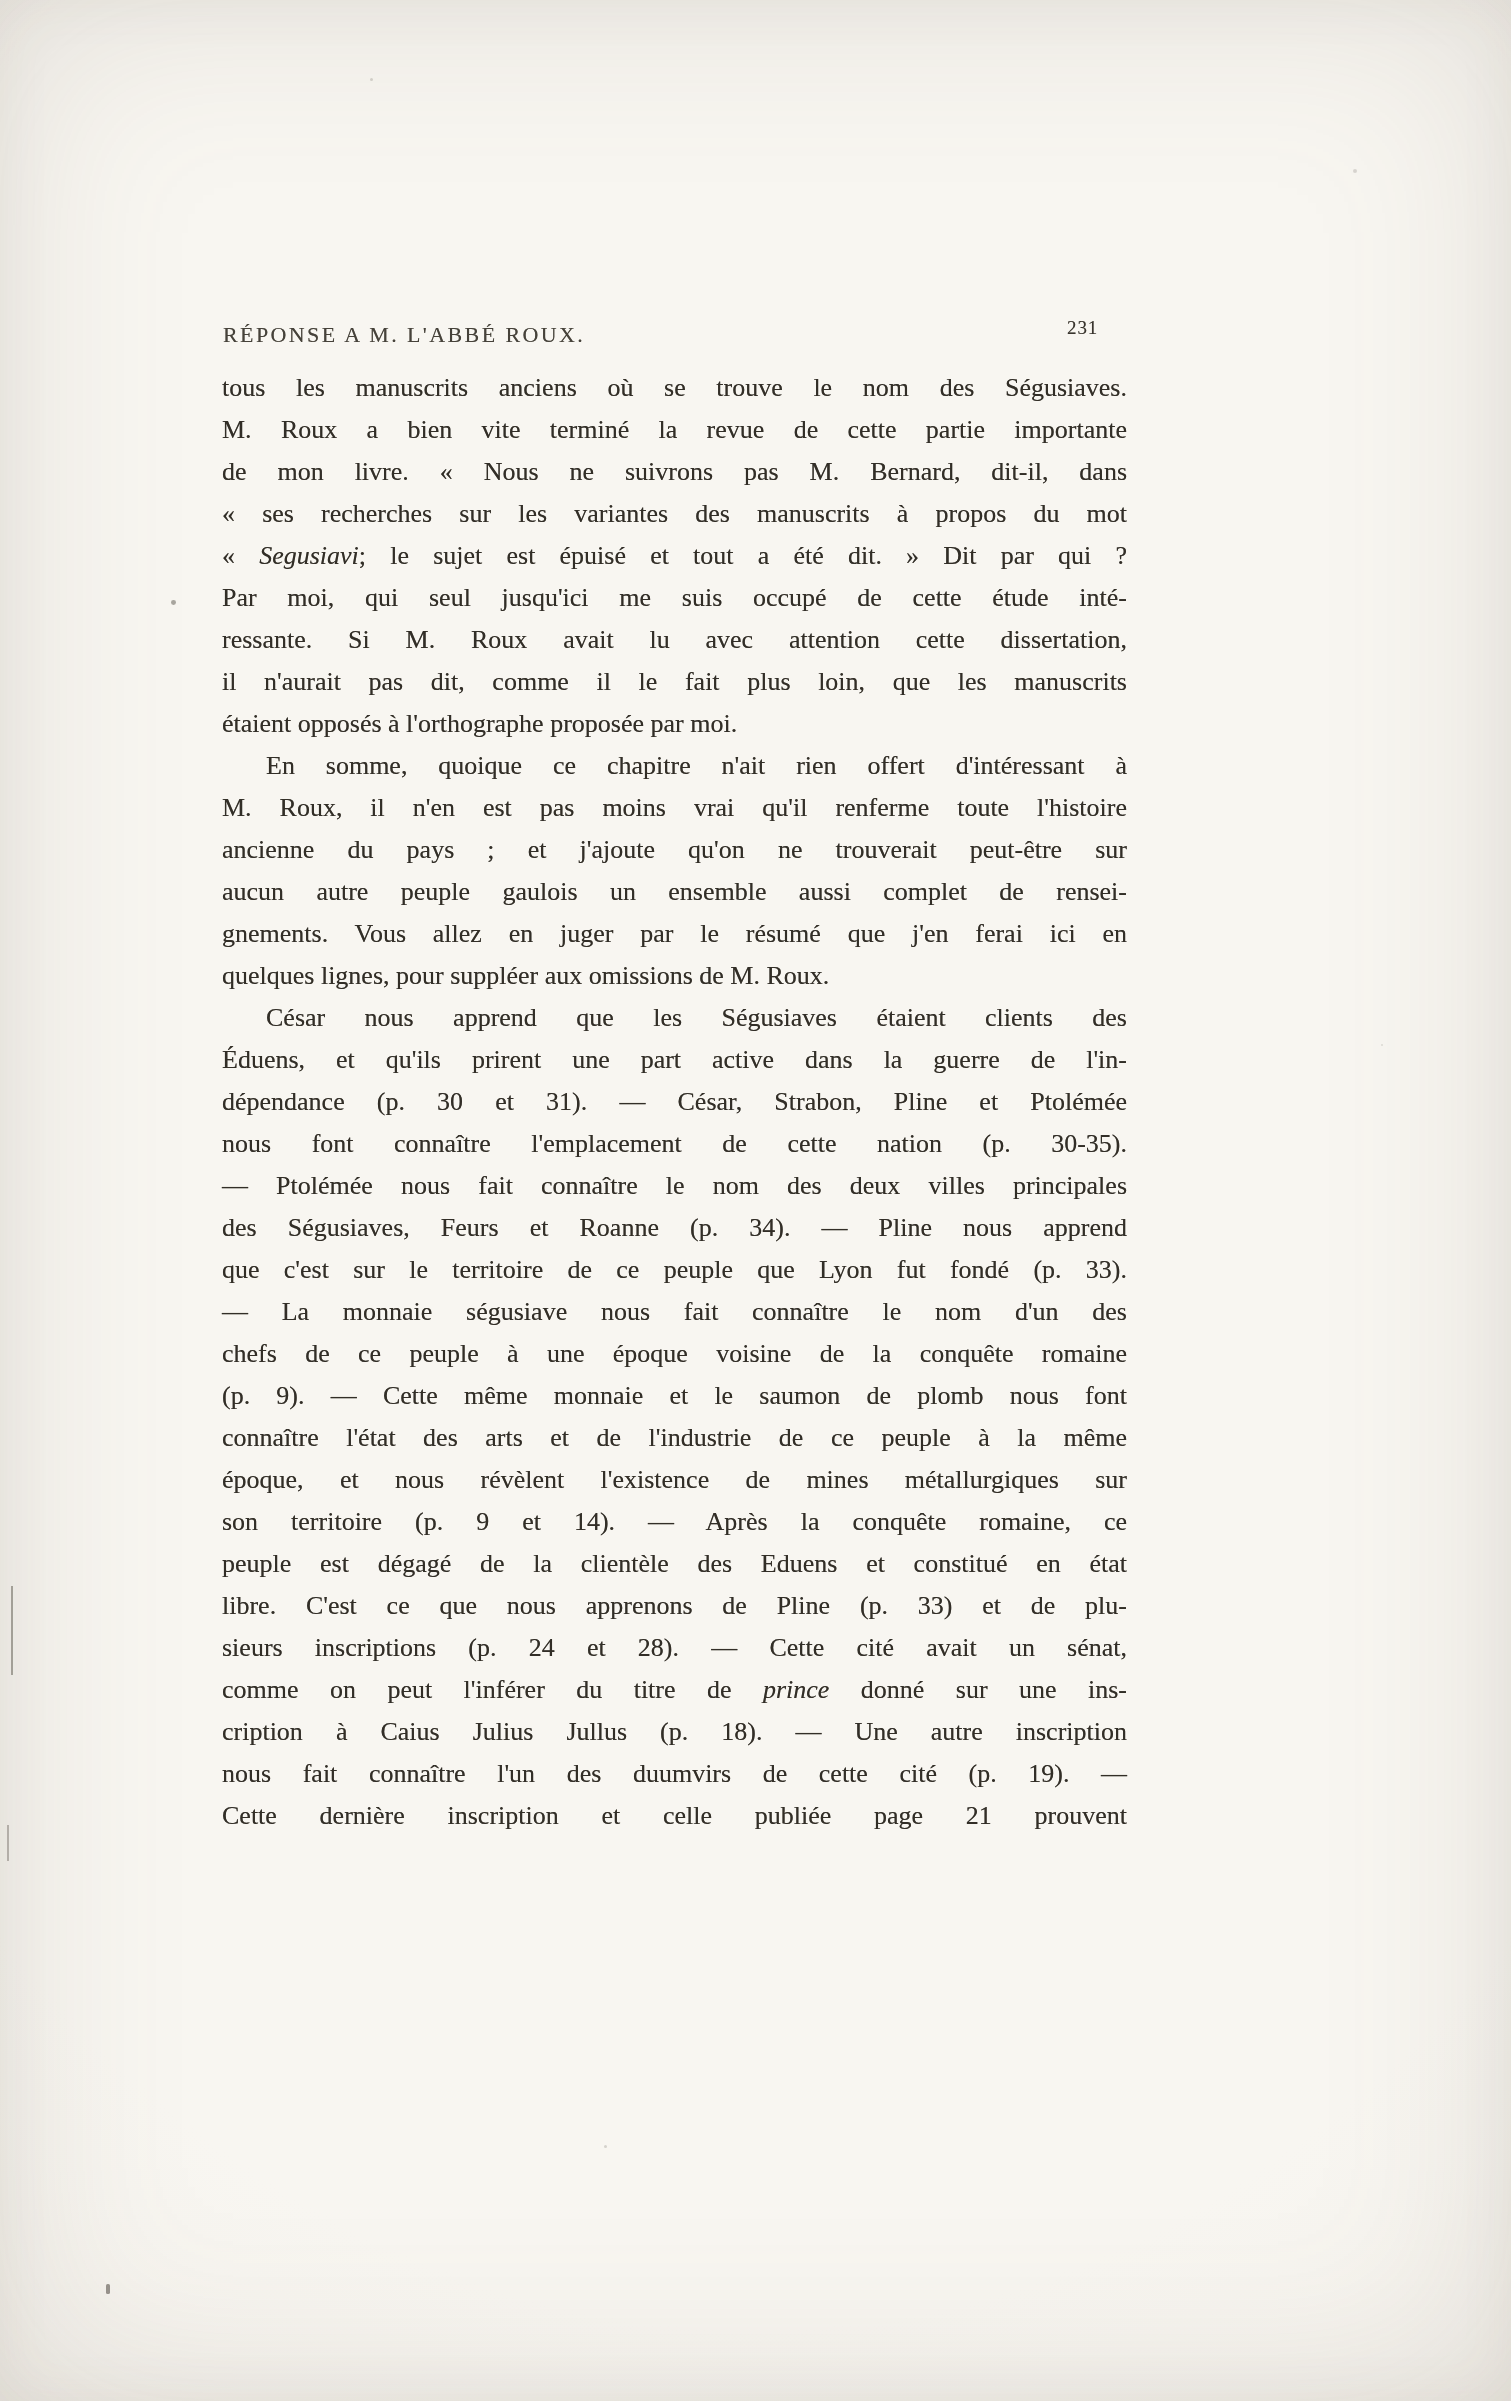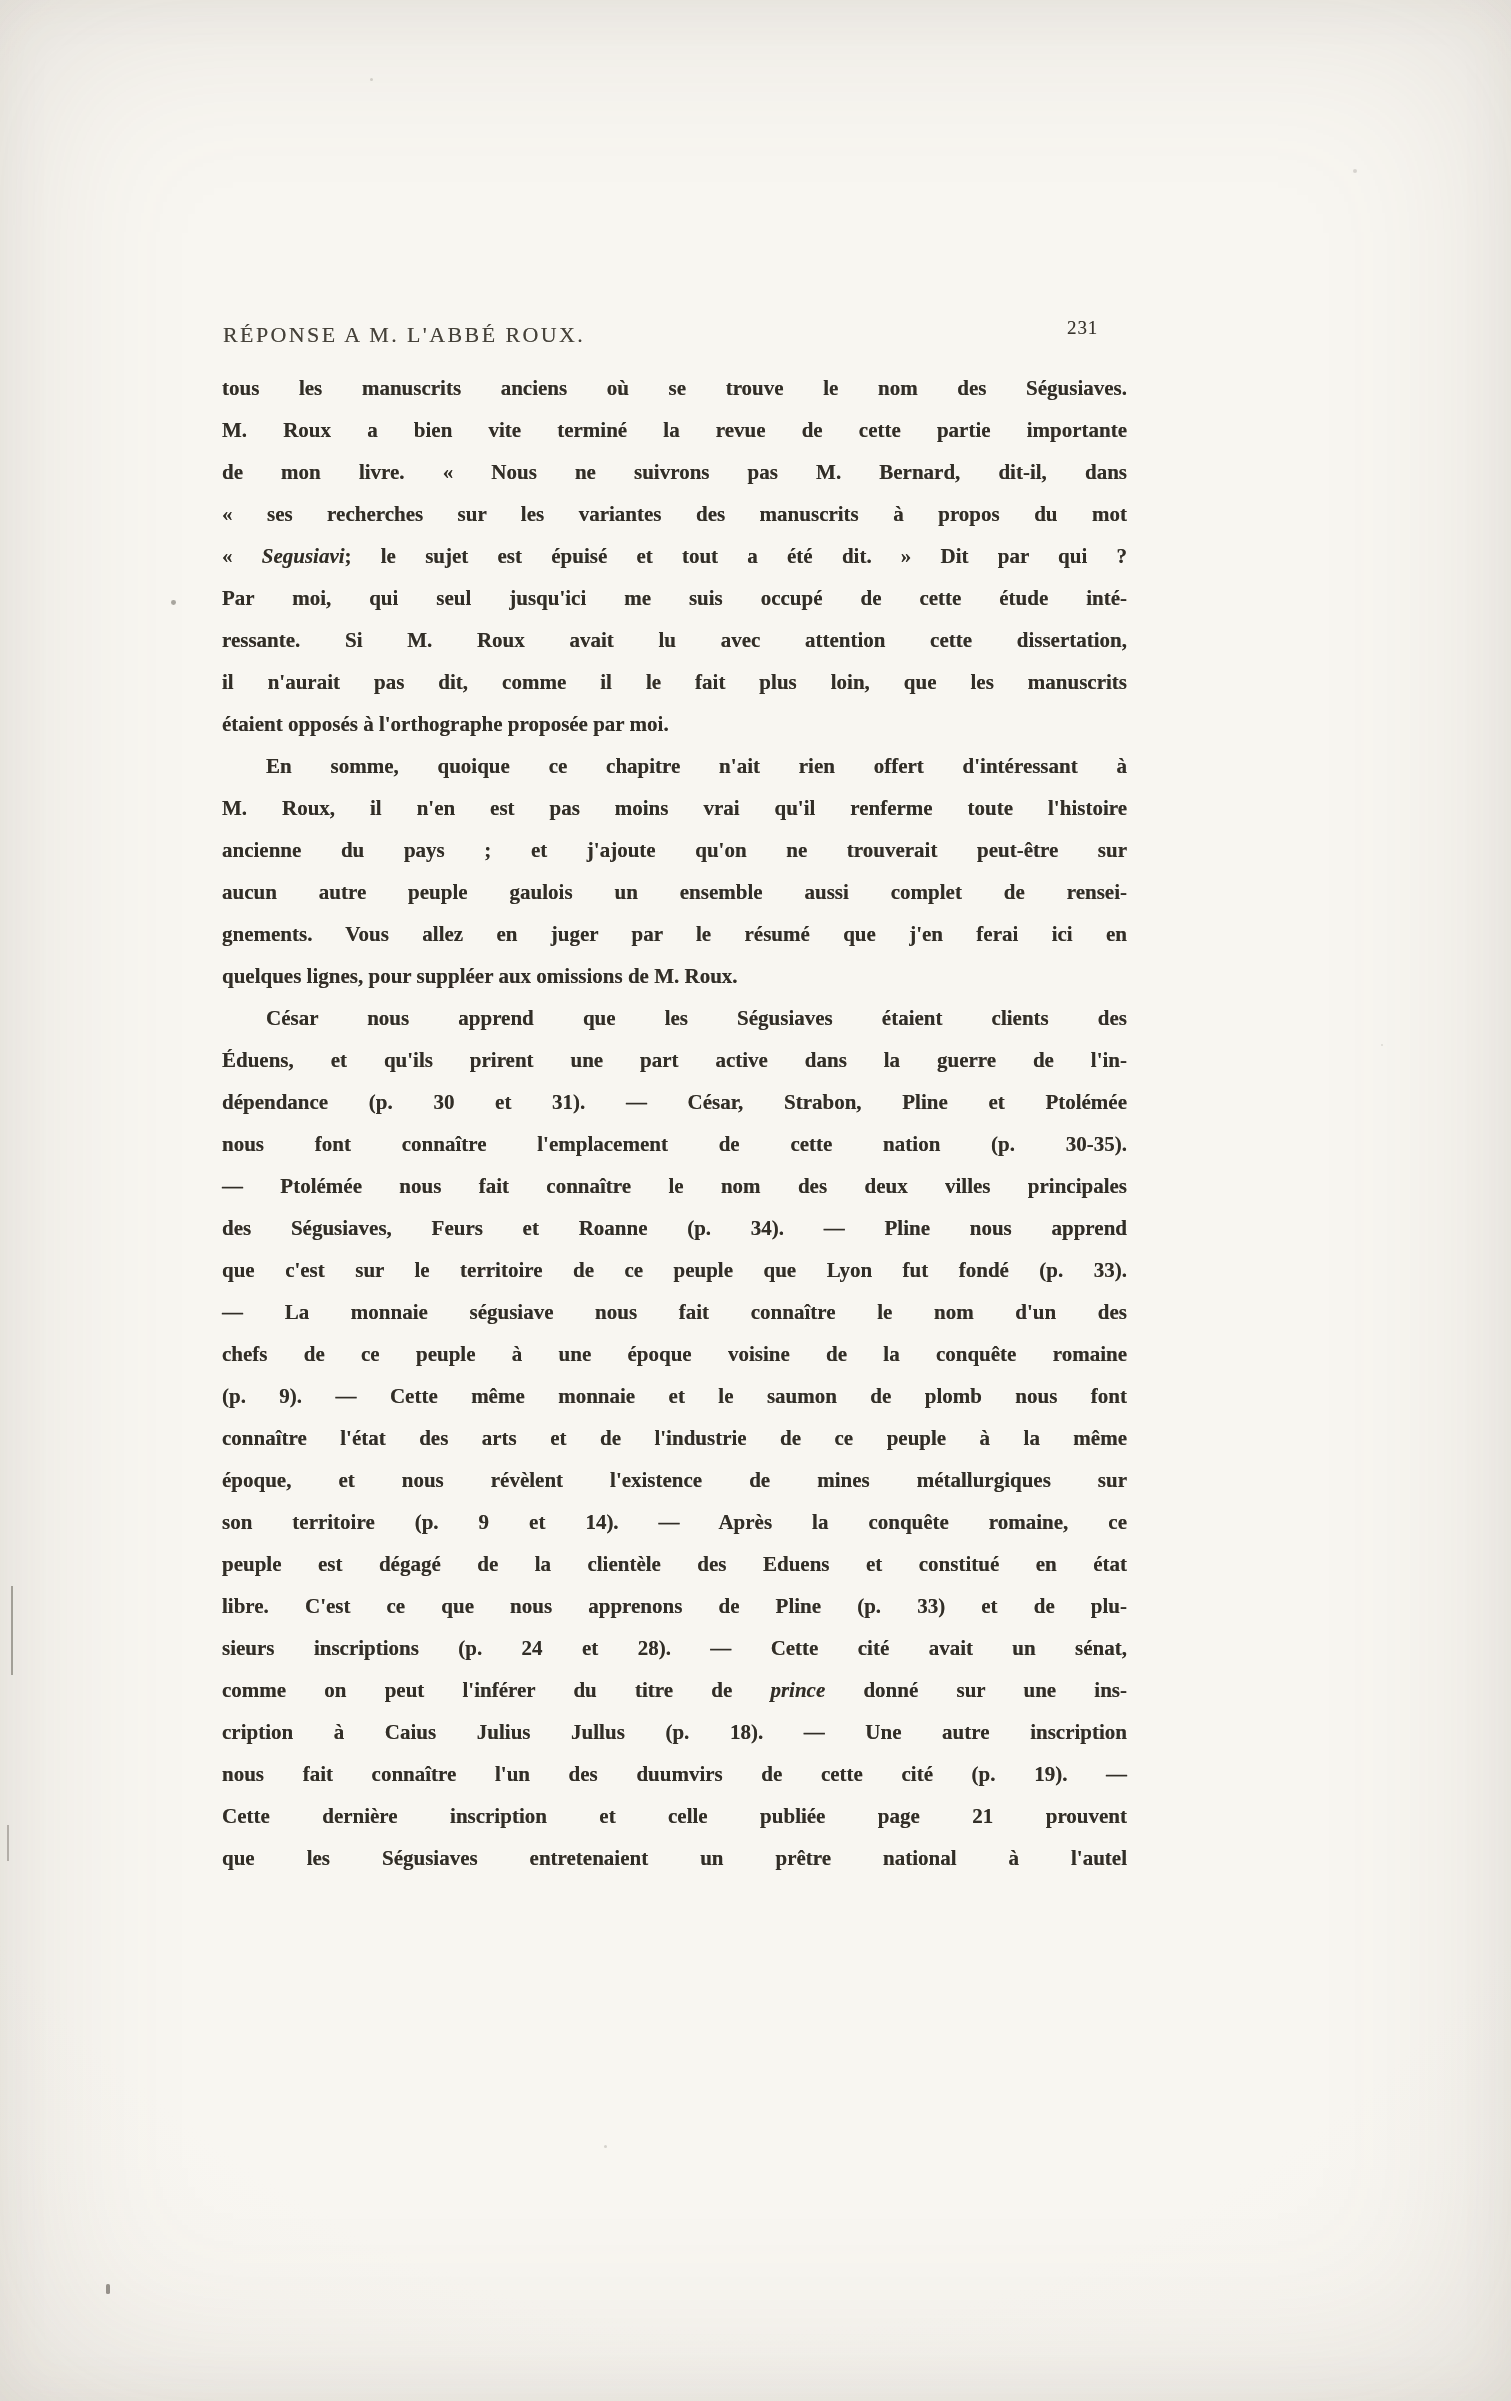--- a/index.html
+++ b/index.html
@@ -53,26 +53,25 @@
   .text-block {
     position: absolute;
     top: 367px;
     left: 222px;
     width: 905px;
     color: #322e27;
   }
   .line {
     height: 42px;
     line-height: 42px;
-    font-size: 21px;
+    font-size: 26px;
     text-align: justify;
     text-align-last: justify;
     text-shadow: 0 0 0.6px rgba(50,45,38,.55);
     white-space: nowrap;
-    font-weight: bold;
   }
   .line.last { text-align-last: left; }
   .line.indent { padding-left: 44px; }
   .line i { font-style: italic; }
   .artifact {
     position: absolute;
     background: #4a453c;
     pointer-events: none;
   }
 </style>
@@ -115,21 +114,20 @@
       <div class="line">connaître l'état des arts et de l'industrie de ce peuple à la même</div>
       <div class="line">époque, et nous révèlent l'existence de mines métallurgiques sur</div>
       <div class="line">son territoire (p. 9 et 14). — Après la conquête romaine, ce</div>
       <div class="line">peuple est dégagé de la clientèle des Eduens et constitué en état</div>
       <div class="line">libre. C'est ce que nous apprenons de Pline (p. 33) et de plu-</div>
       <div class="line">sieurs inscriptions (p. 24 et 28). — Cette cité avait un sénat,</div>
       <div class="line">comme on peut l'inférer du titre de <i>prince</i> donné sur une ins-</div>
       <div class="line">cription à Caius Julius Jullus (p. 18). — Une autre inscription</div>
       <div class="line">nous fait connaître l'un des duumvirs de cette cité (p. 19). —</div>
       <div class="line">Cette dernière inscription et celle publiée page 21 prouvent</div>
-      <div class="line">que les Ségusiaves entretenaient un prêtre national à l'autel</div>
     </main>
 
   <div class="artifact" style="left:370px;top:78px;width:3.2px;height:3.2px;border-radius:50%;opacity:.20"></div>
   <div class="artifact" style="left:1353px;top:169px;width:4.1px;height:4.1px;border-radius:50%;opacity:.18"></div>
   <div class="artifact" style="left:171px;top:600px;width:4.9px;height:4.9px;border-radius:50%;opacity:.45"></div>
   <div class="artifact" style="left:11.4px;top:1586px;width:1.6px;height:89px;opacity:.45"></div>
   <div class="artifact" style="left:7.3px;top:1825px;width:1.6px;height:36px;opacity:.35"></div>
   <div class="artifact" style="left:604px;top:2145px;width:3.2px;height:3.2px;border-radius:50%;opacity:.2"></div>
   <div class="artifact" style="left:1381px;top:1044px;width:2.4px;height:2.4px;border-radius:50%;opacity:.15"></div>
   <div class="artifact" style="left:106px;top:2284px;width:4.1px;height:9.7px;border-radius:1.6px;opacity:.55"></div>

